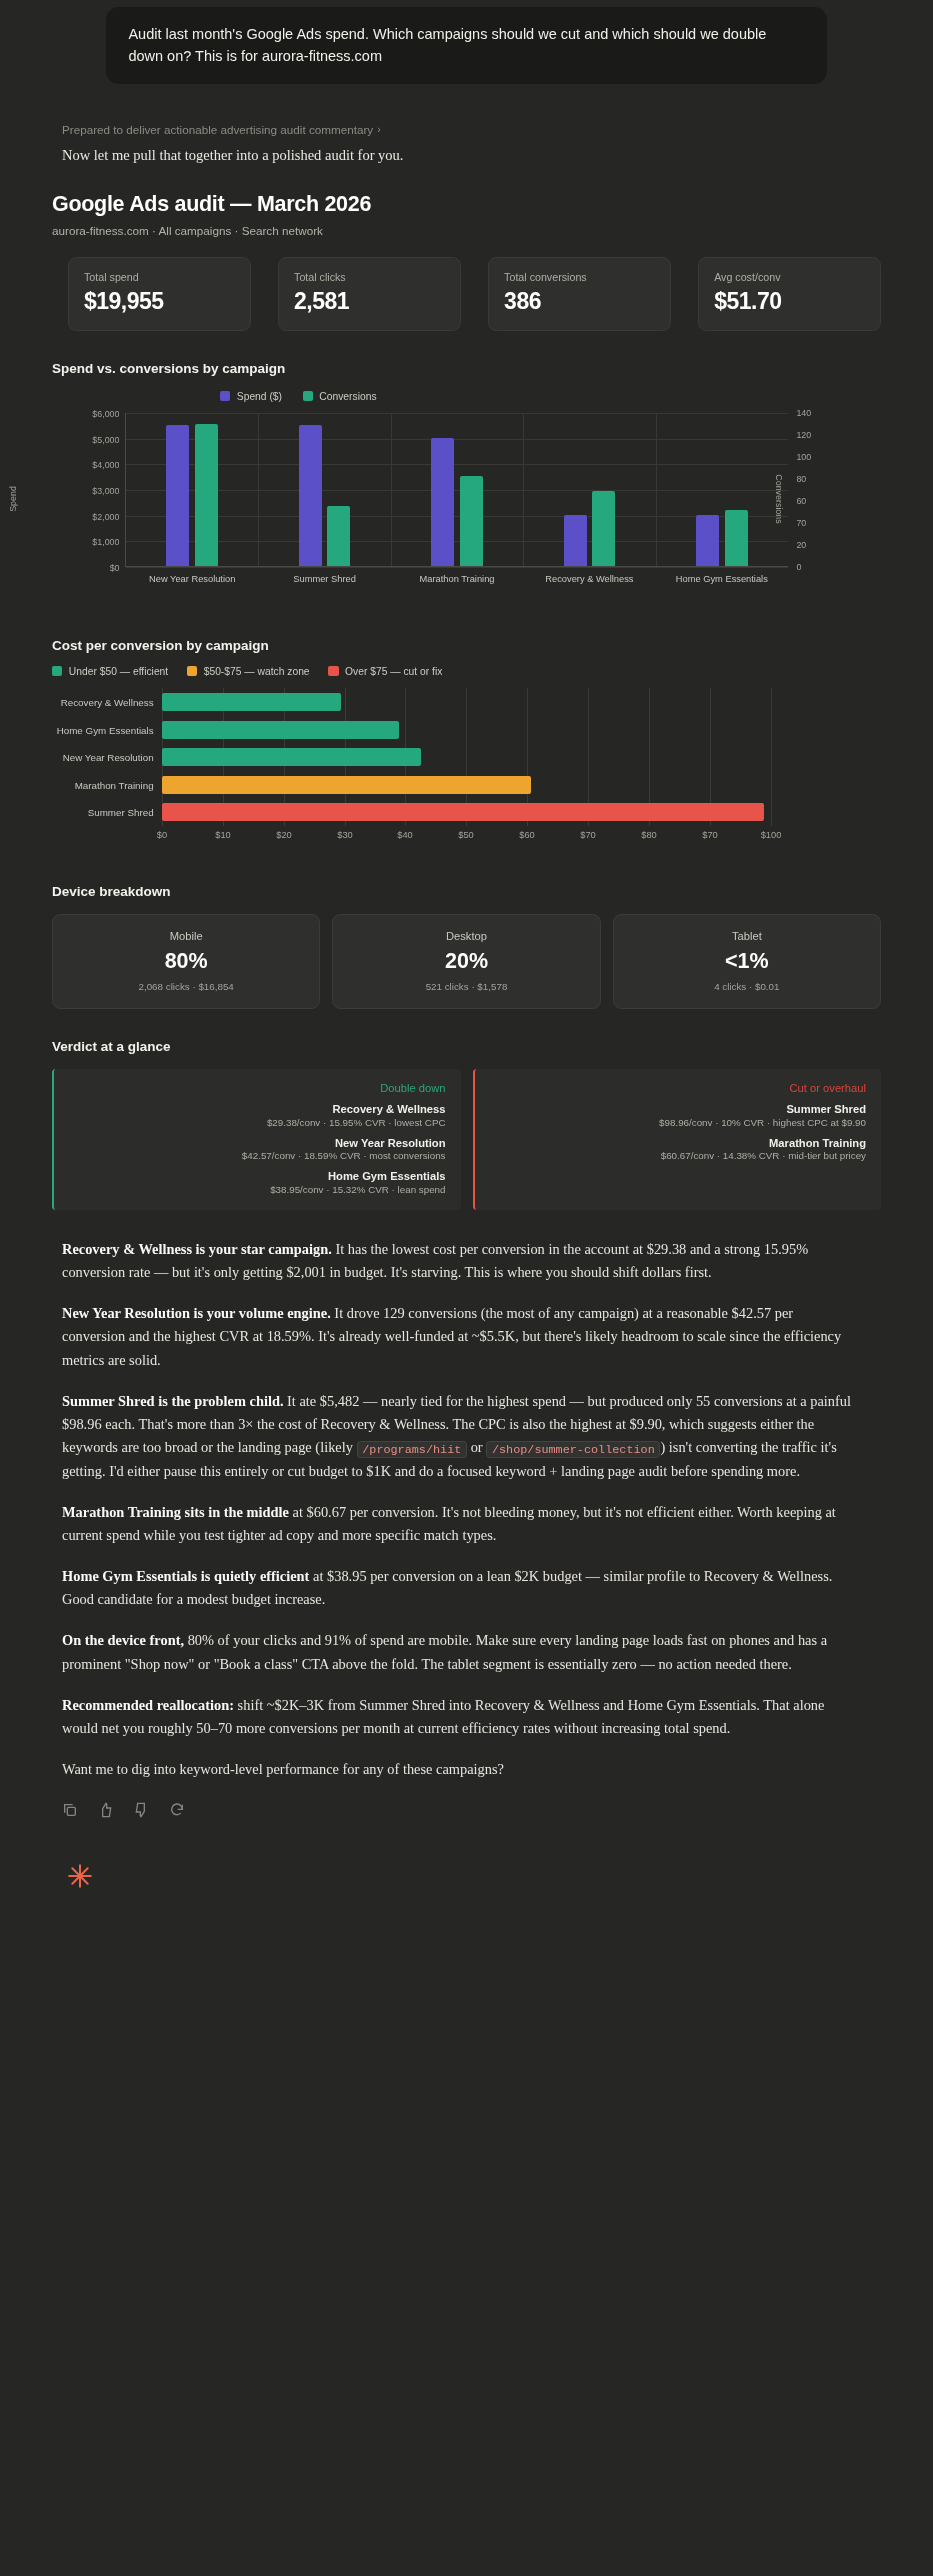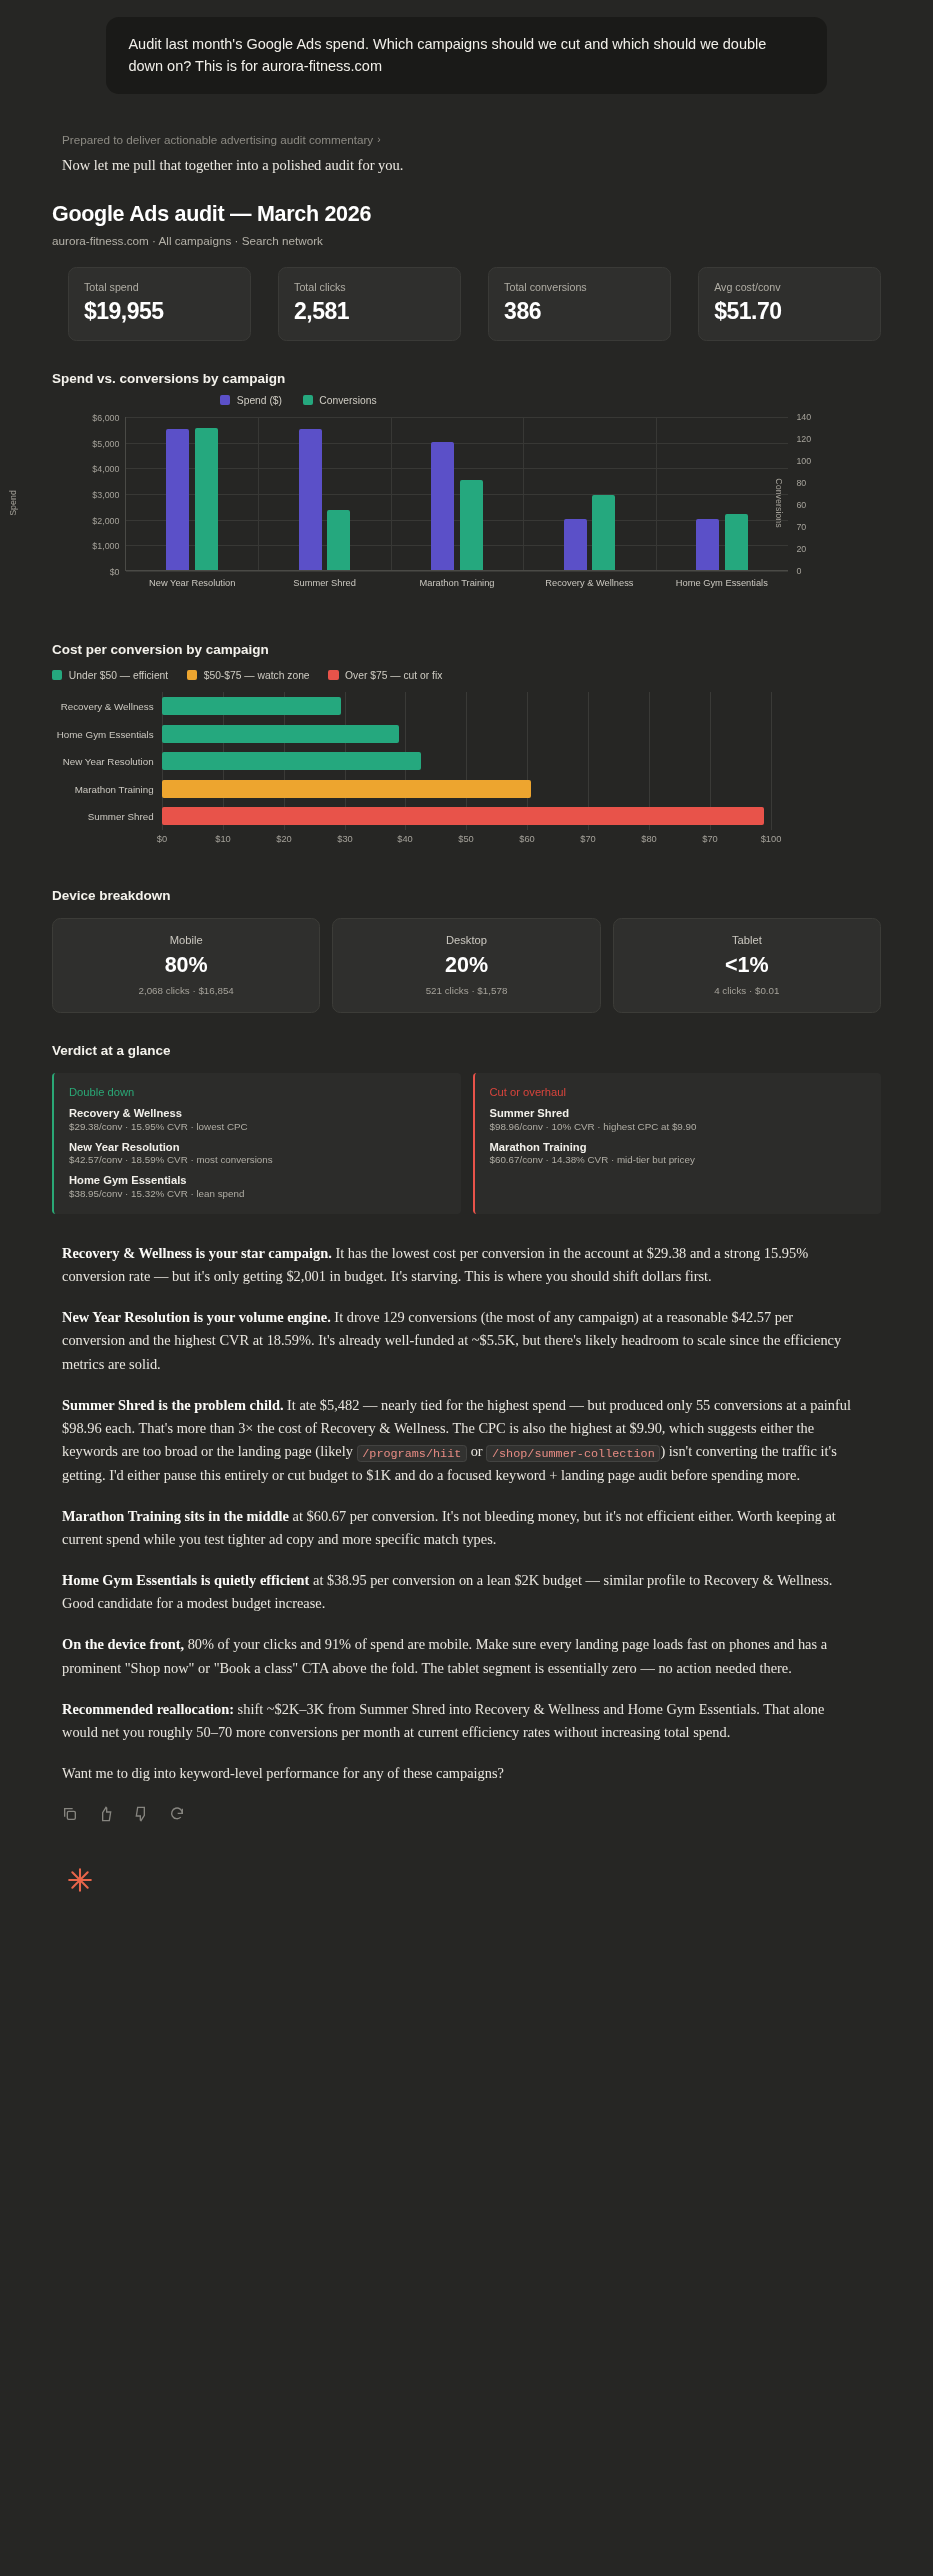--- a/index.html
+++ b/index.html
@@ -5,21 +5,21 @@
   * { box-sizing: border-box; margin: 0; padding: 0; }
   html, body {
     background: #262624;
     width: 933px;
     font-family: "Liberation Sans", sans-serif;
     -webkit-font-smoothing: antialiased;
   }
   body { padding: 0; width: 933px; min-height: 2576px; position: relative; }
 
   
-  .prompt-row { display: flex; justify-content: center; padding: 17px 0 0 0; }
+  .prompt-row { display: flex; justify-content: center; padding: 7px 0 0 0; }
   .prompt-bubble {
     background: #1a1a18;
     border-radius: 13px;
     padding: 16px 22.4px;
     max-width: 721px;
     color: #f2f0ea;
     font-size: 14.5px;
     line-height: 1.55;
     font-family: "Liberation Sans", sans-serif;
   }
@@ -66,21 +66,21 @@
     padding: 13px 15px 15px 15px;
     margin-left: 16px;
   }
   .metric-label { font-size: 10.7px; color: #b0ada4; }
   .metric-value { font-size: 23px; font-weight: bold; color: #fff; margin-top: 4.7px; letter-spacing: -0.5px; }
 
   
   .sec-title { font-size: 13.5px; font-weight: bold; color: #f4f2ec; margin: 30px 0 0 0; }
 
   
-  .chart1-wrap { margin-top: 9px; position: relative; height: 217px; width: 829px; }
+  .chart1-wrap { margin-top: 15px; position: relative; height: 217px; width: 829px; }
   .legend1 { display: flex; gap: 20.5px; justify-content: center; position: absolute; left: 168px; top: 0; }
   .legend-item { display: flex; align-items: center; gap: 6.5px; color: #cfccc3; font-size: 10.3px; }
   .swatch { width: 10.3px; height: 10.3px; border-radius: 1.9px; display: inline-block; }
 
   .c1-plot {
     position: absolute; left: 73px; top: 22.4px;
     width: 663px; height: 154px;
     border-left: 0.9px solid #4a4a46;
     border-bottom: 0.9px solid #4a4a46;
   }
@@ -136,20 +136,21 @@
   }
   .device-name { font-size: 11.2px; color: #cbc8c0; }
   .device-pct { font-size: 21.5px; font-weight: bold; color: #fff; margin-top: 6.5px; }
   .device-detail { font-size: 9.8px; color: #a5a29a; margin-top: 7.5px; }
 
   
   .verdicts { display: flex; gap: 12px; margin-top: 15px; }
   .verdict-card {
     flex: 1; background: #2c2c2a; border-radius: 3.7px;
     padding: 13px 15px 15px 15px;
+    text-align: right;
   }
   .verdict-good { border-left: 2.8px solid #2aa876; }
   .verdict-bad  { border-left: 2.8px solid #e8534a; }
   .verdict-head { font-size: 11.2px; margin-bottom: 9.3px; }
   .verdict-head.good { color: #2aa876; }
   .verdict-head.bad { color: #d9443c; }
   .v-item { margin-top: 8.4px; }
   .v-item:first-of-type { margin-top: 0; }
   .v-name { font-size: 11.2px; font-weight: bold; color: #f2f0ea; }
   .v-detail { font-size: 9.8px; color: #b0ada4; margin-top: 1.9px; }

